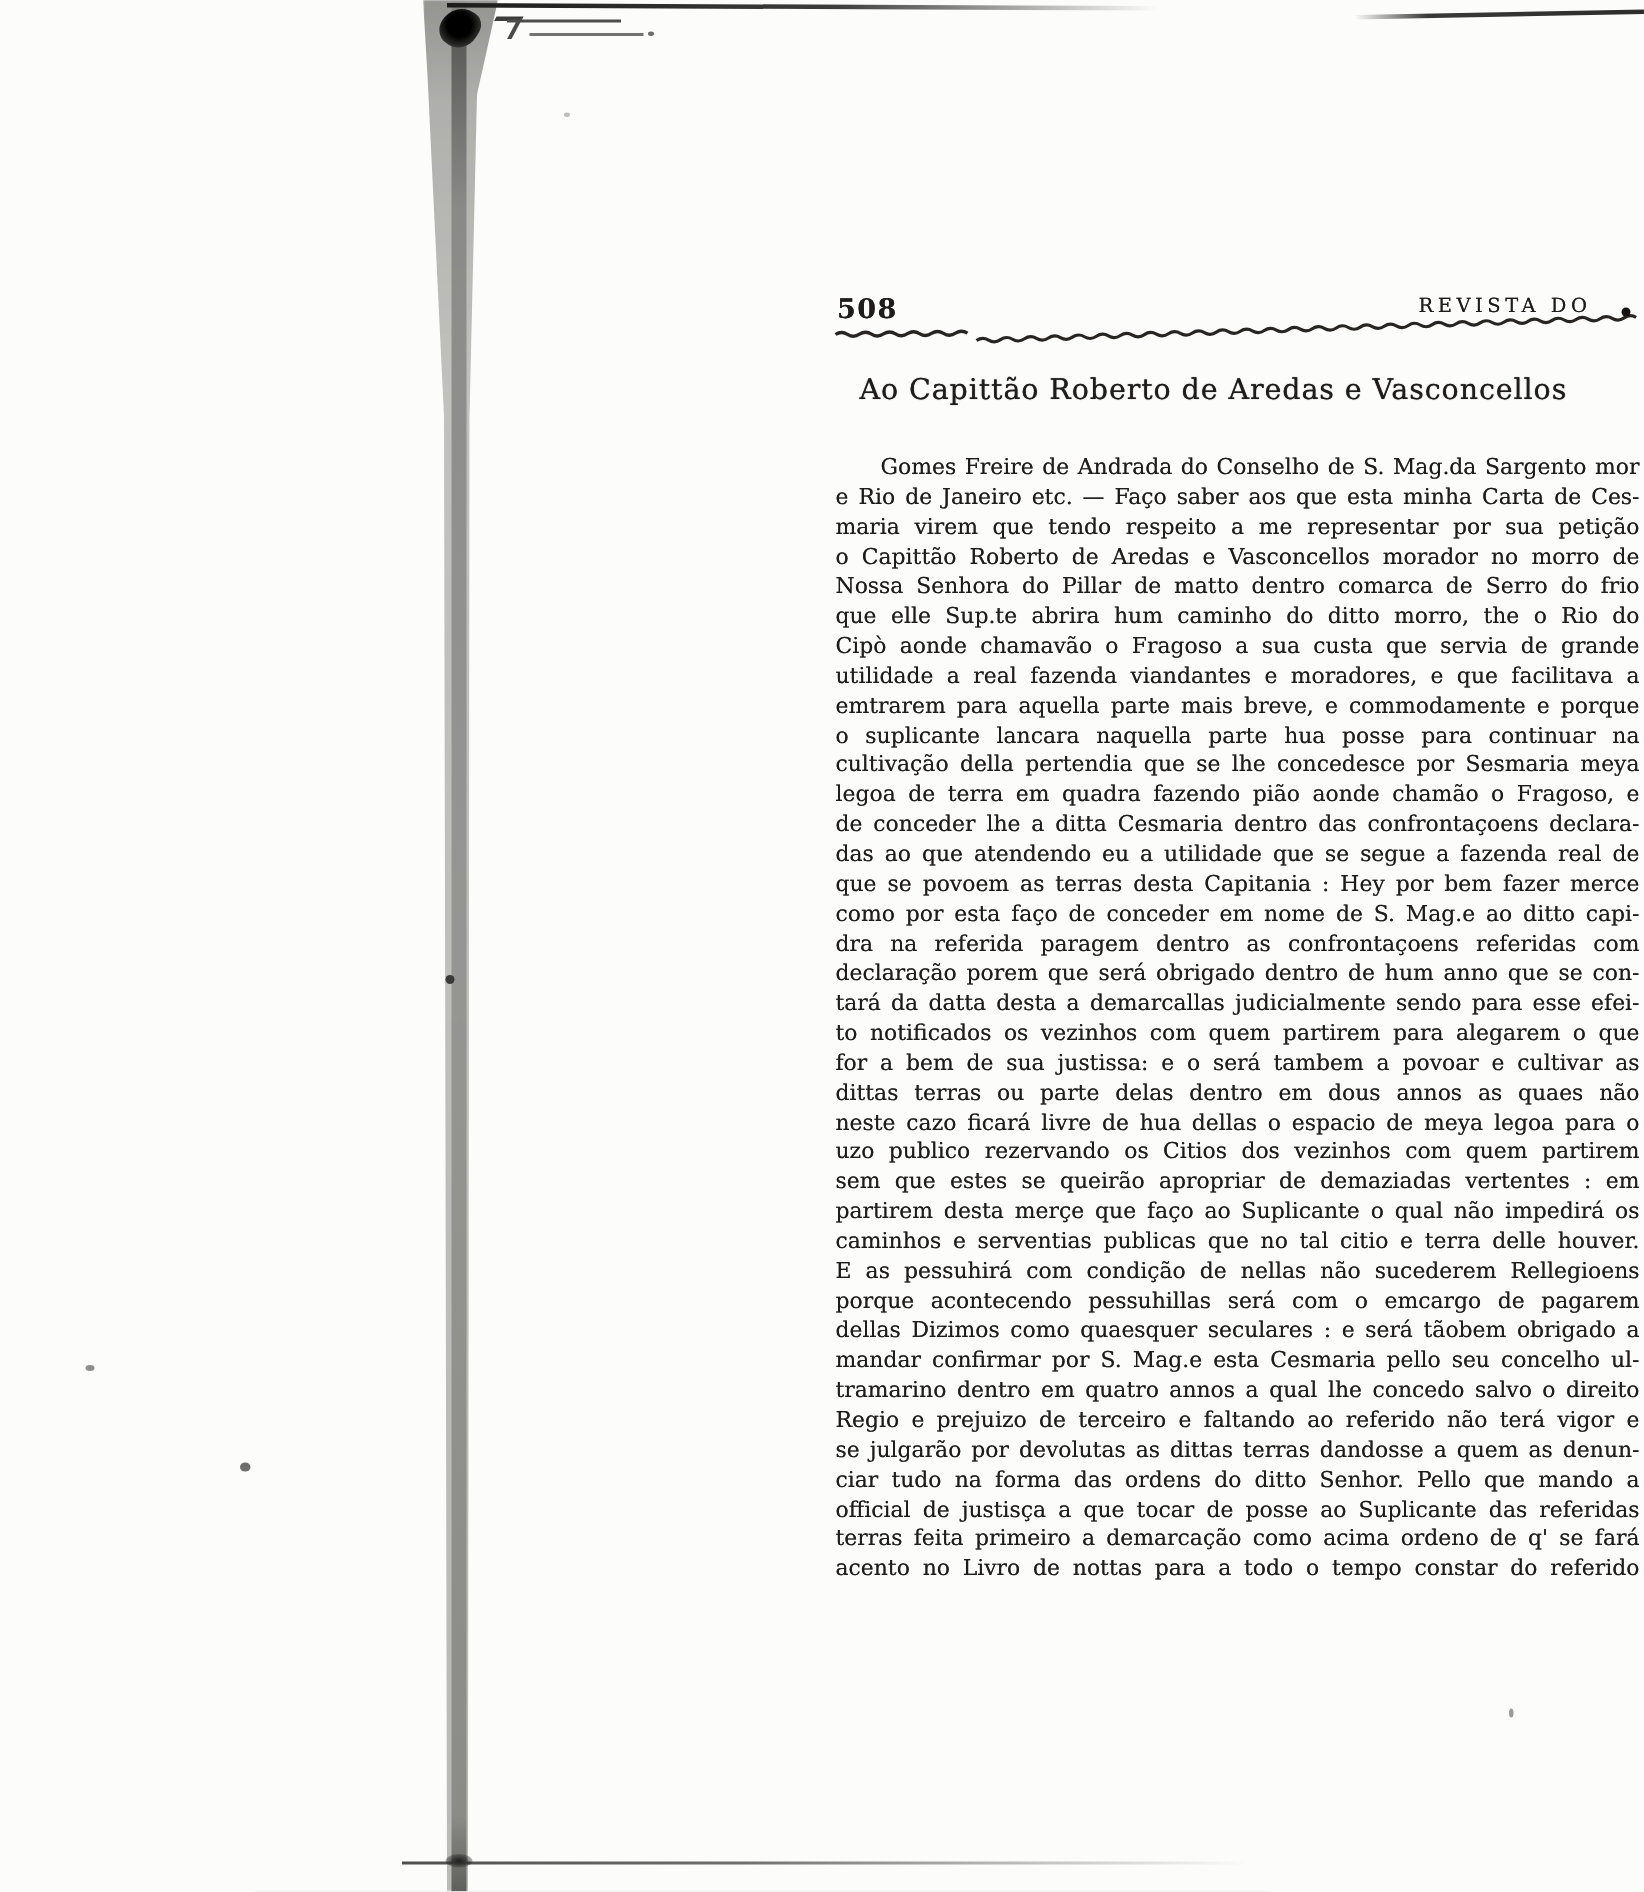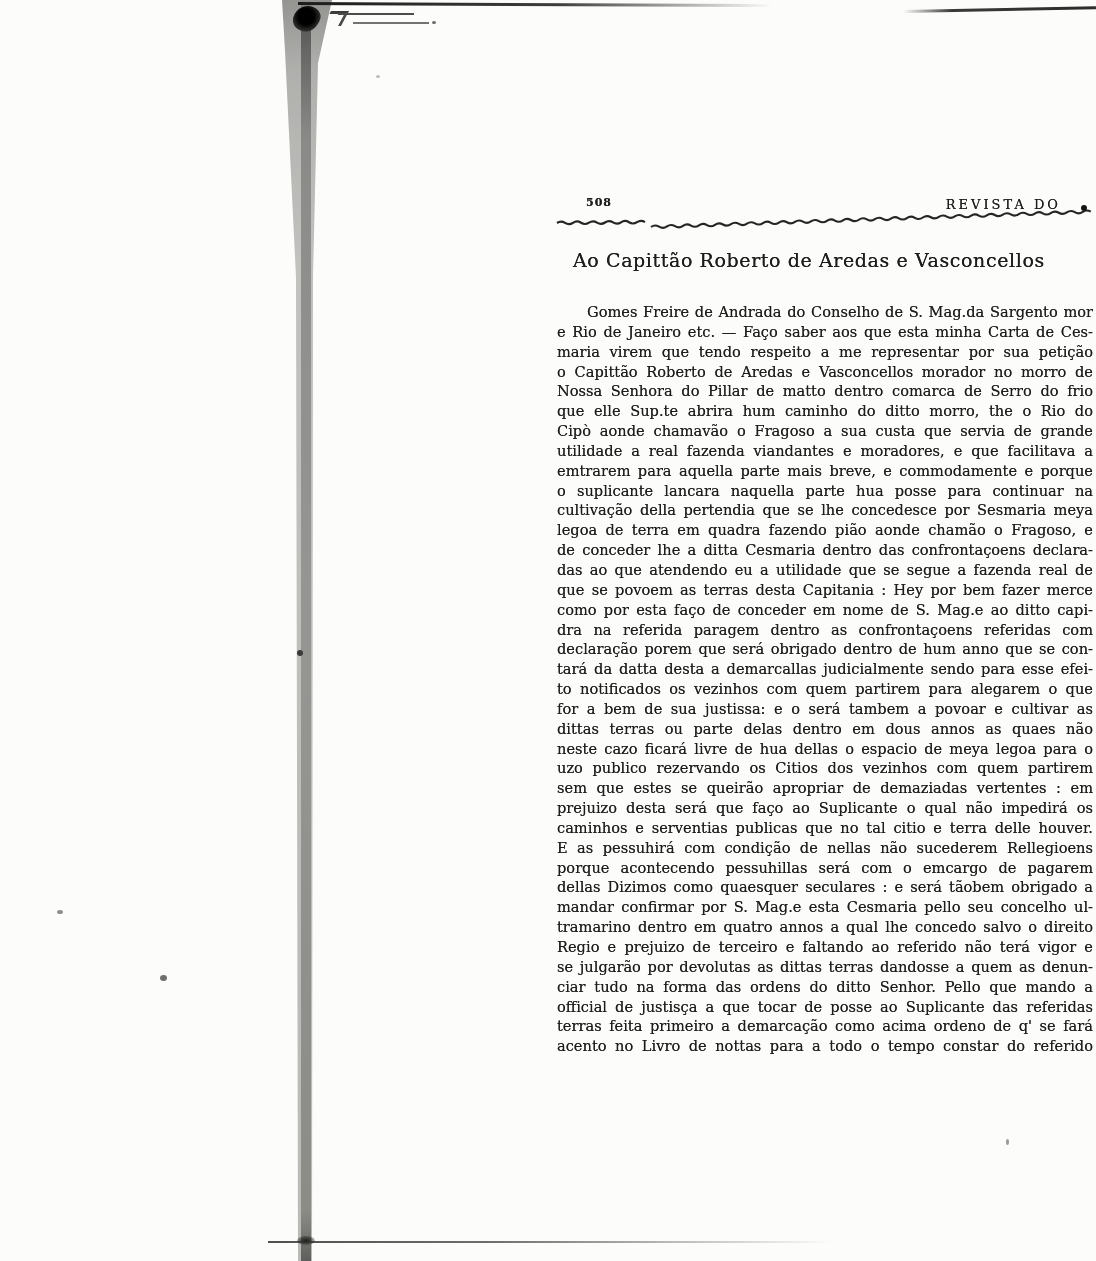--- a/index.html
+++ b/index.html
@@ -51,23 +51,22 @@
   .speck-a{left:57px;top:910px;width:6px;height:4px;background:#8e8e8c;}
   .speck-b{left:160px;top:975px;width:7px;height:6px;background:#6e6e6c;}
   .speck-c{left:297px;top:650px;width:6px;height:6px;background:#3a3a38;}
   .speck-d{left:1006px;top:1139px;width:3px;height:6px;background:#9b9b99;}
   .speck-e{left:376px;top:75px;width:4px;height:3px;background:#bdbdbb;}
   
   .content{position:absolute;left:557px;top:0;width:536px;}
   .page-header{position:relative;height:0;}
   .page-number{
     position:absolute;left:1px;top:196px;
-    font-size:11px;font-weight:700;letter-spacing:1px;
+    font-size:18px;font-weight:700;letter-spacing:1px;
     text-shadow:0 0 .4px rgba(30,29,27,.8);
-    margin-left:28px;
   }
   .running-title{
     position:absolute;left:0;top:197px;width:100%;
     padding-right:32px;box-sizing:border-box;
     text-align:right;font-size:13px;font-weight:400;letter-spacing:3px;
     text-shadow:0 0 .4px rgba(30,29,27,.8);
   }
   .rule-wave{position:absolute;overflow:visible;}
   .rule-short{left:0;top:219px;transform:rotate(-0.6deg);transform-origin:left center;}
   .rule-long{left:94px;top:223px;transform:rotate(-2deg);transform-origin:left center;}
@@ -148,21 +147,21 @@
         <div class="text-line">como por esta faço de conceder em nome de S. Mag.e ao ditto capi-</div>
         <div class="text-line">dra na referida paragem dentro as confrontaçoens referidas com</div>
         <div class="text-line">declaração porem que será obrigado dentro de hum anno que se con-</div>
         <div class="text-line">tará da datta desta a demarcallas judicialmente sendo para esse efei-</div>
         <div class="text-line">to notificados os vezinhos com quem partirem para alegarem o que</div>
         <div class="text-line">for a bem de sua justissa: e o será tambem a povoar e cultivar as</div>
         <div class="text-line">dittas terras ou parte delas dentro em dous annos as quaes não</div>
         <div class="text-line">neste cazo ficará livre de hua dellas o espacio de meya legoa para o</div>
         <div class="text-line">uzo publico rezervando os Citios dos vezinhos com quem partirem</div>
         <div class="text-line">sem que estes se queirão apropriar de demaziadas vertentes : em</div>
-        <div class="text-line">prejuizo desta será que faço ao Suplicante o qual não impedirá os</div>
+        <div class="text-line">partirem desta merçe que faço ao Suplicante o qual não impedirá os</div>
         <div class="text-line">caminhos e serventias publicas que no tal citio e terra delle houver.</div>
         <div class="text-line">E as pessuhirá com condição de nellas não sucederem Rellegioens</div>
         <div class="text-line">porque acontecendo pessuhillas será com o emcargo de pagarem</div>
         <div class="text-line">dellas Dizimos como quaesquer seculares : e será tãobem obrigado a</div>
         <div class="text-line">mandar confirmar por S. Mag.e esta Cesmaria pello seu concelho ul-</div>
         <div class="text-line">tramarino dentro em quatro annos a qual lhe concedo salvo o direito</div>
         <div class="text-line">Regio e prejuizo de terceiro e faltando ao referido não terá vigor e</div>
         <div class="text-line">se julgarão por devolutas as dittas terras dandosse a quem as denun-</div>
         <div class="text-line">ciar tudo na forma das ordens do ditto Senhor. Pello que mando a</div>
         <div class="text-line">official de justisça a que tocar de posse ao Suplicante das referidas</div>

